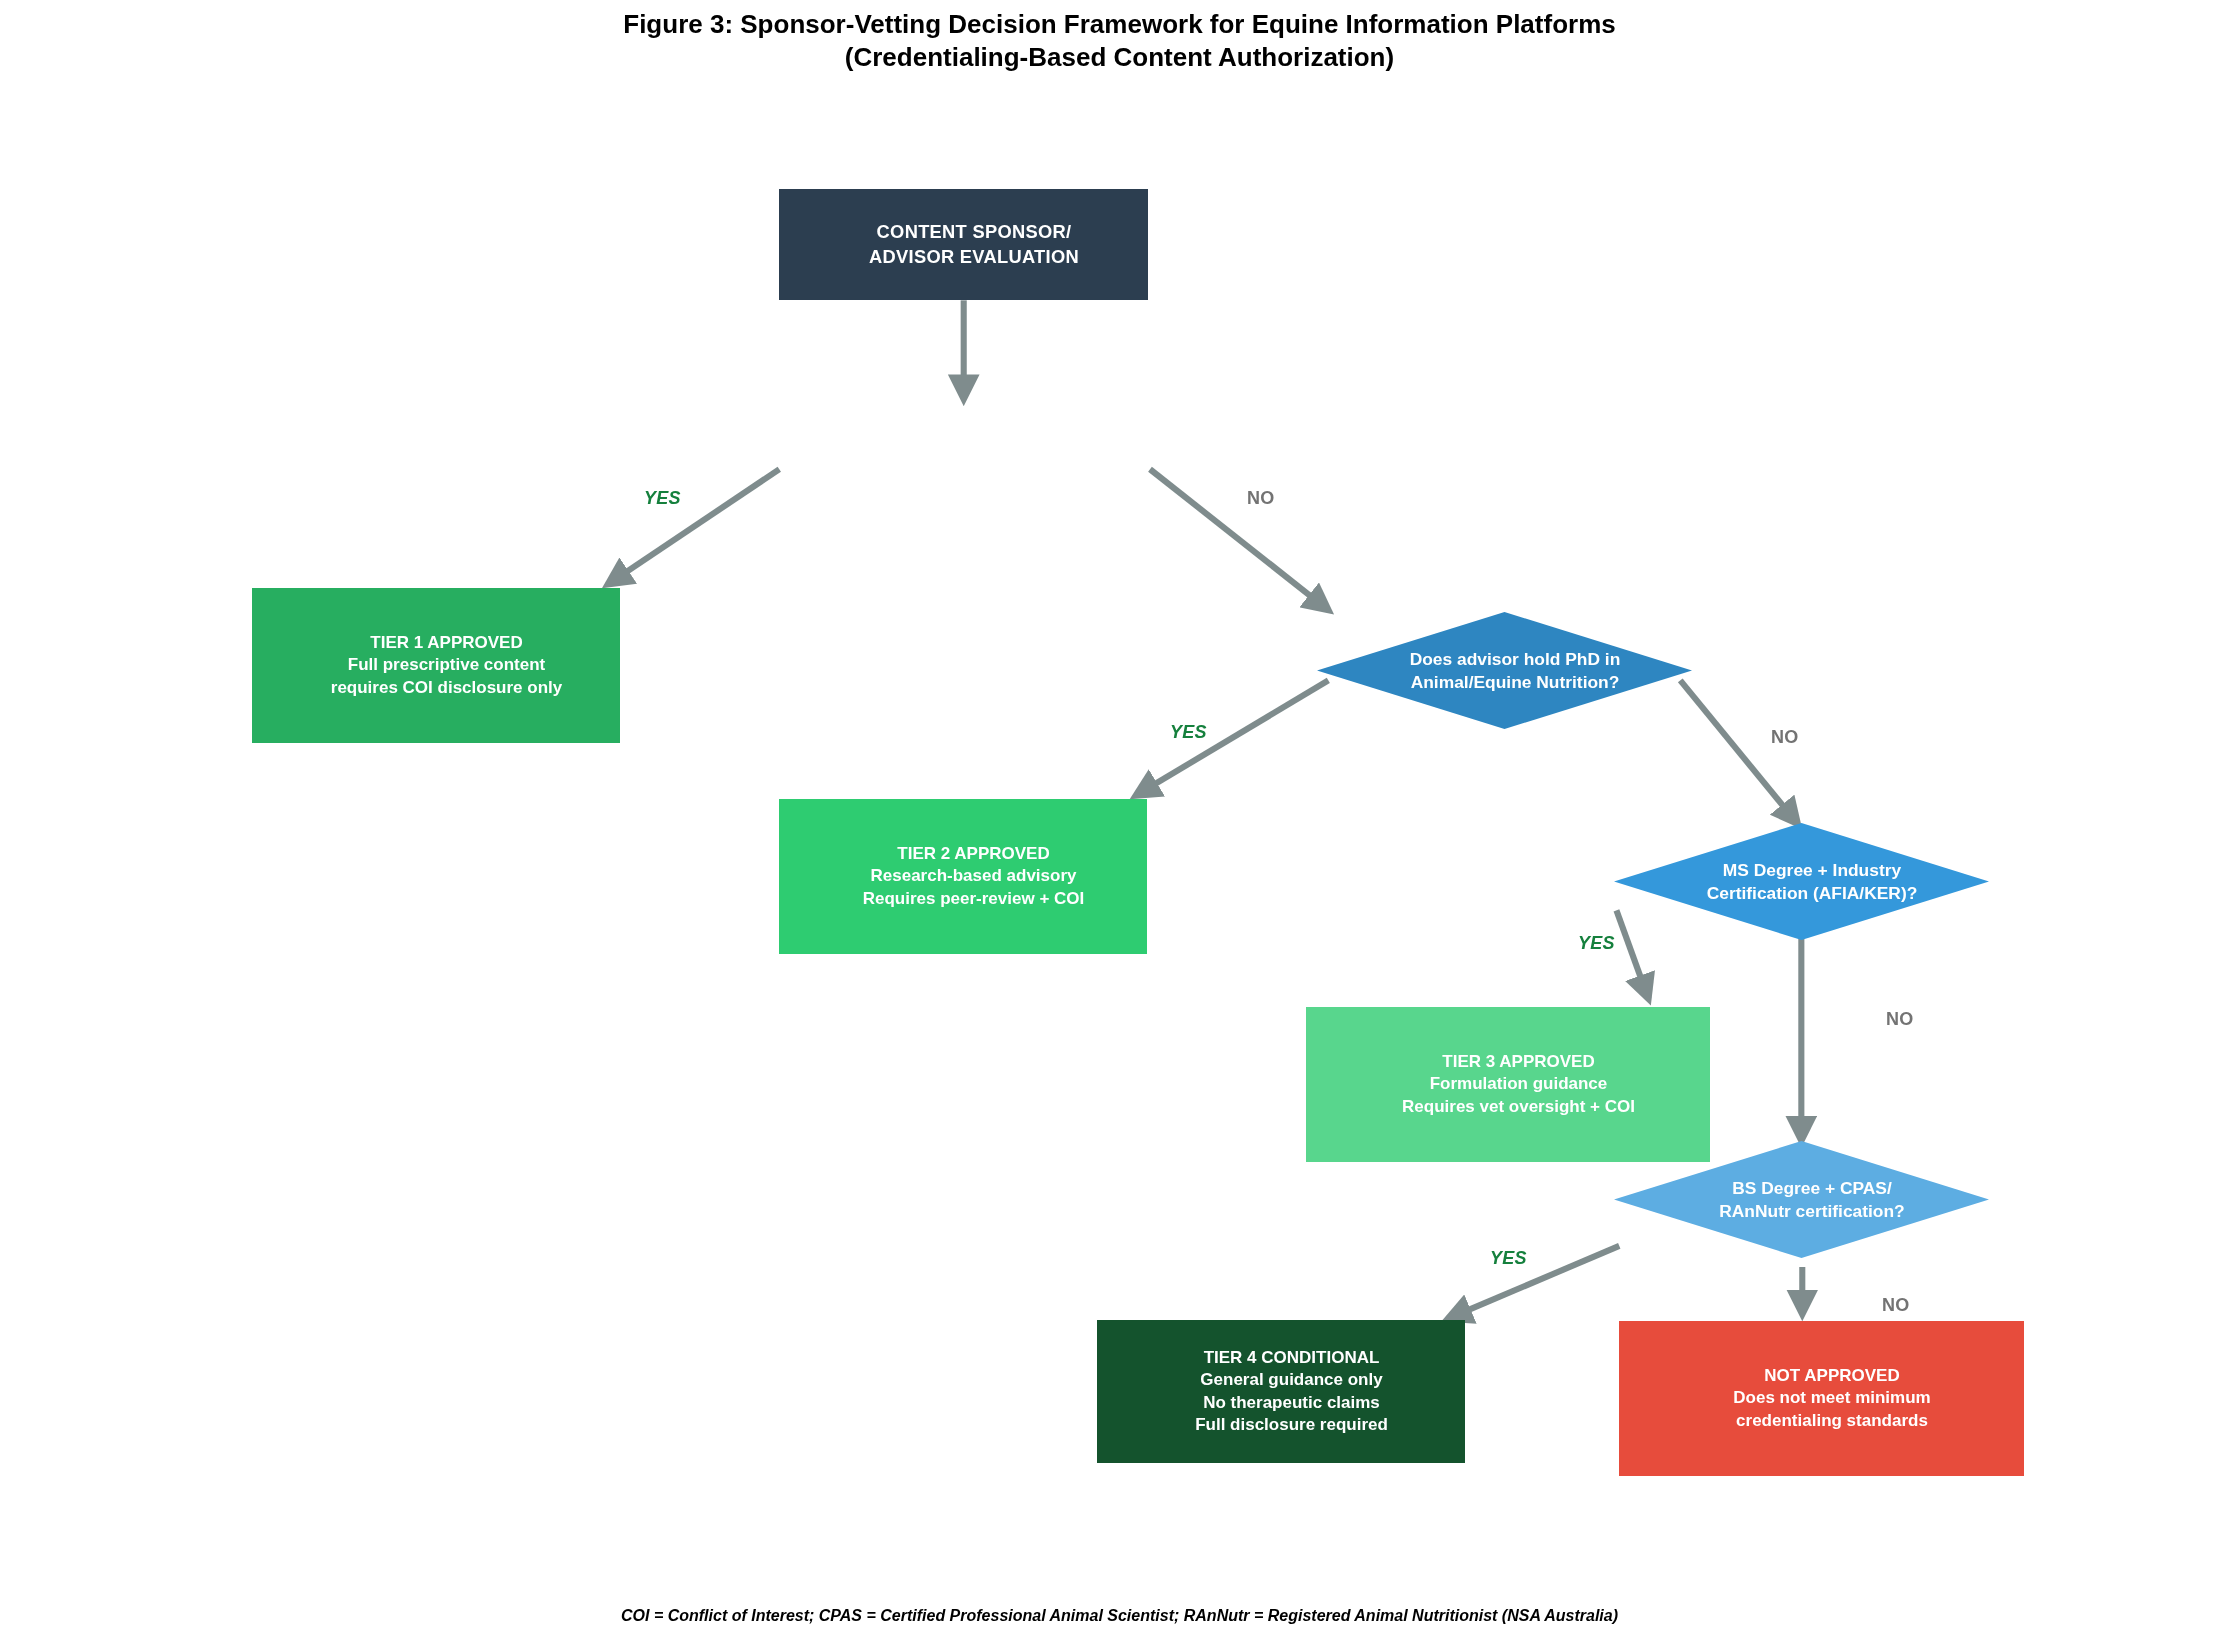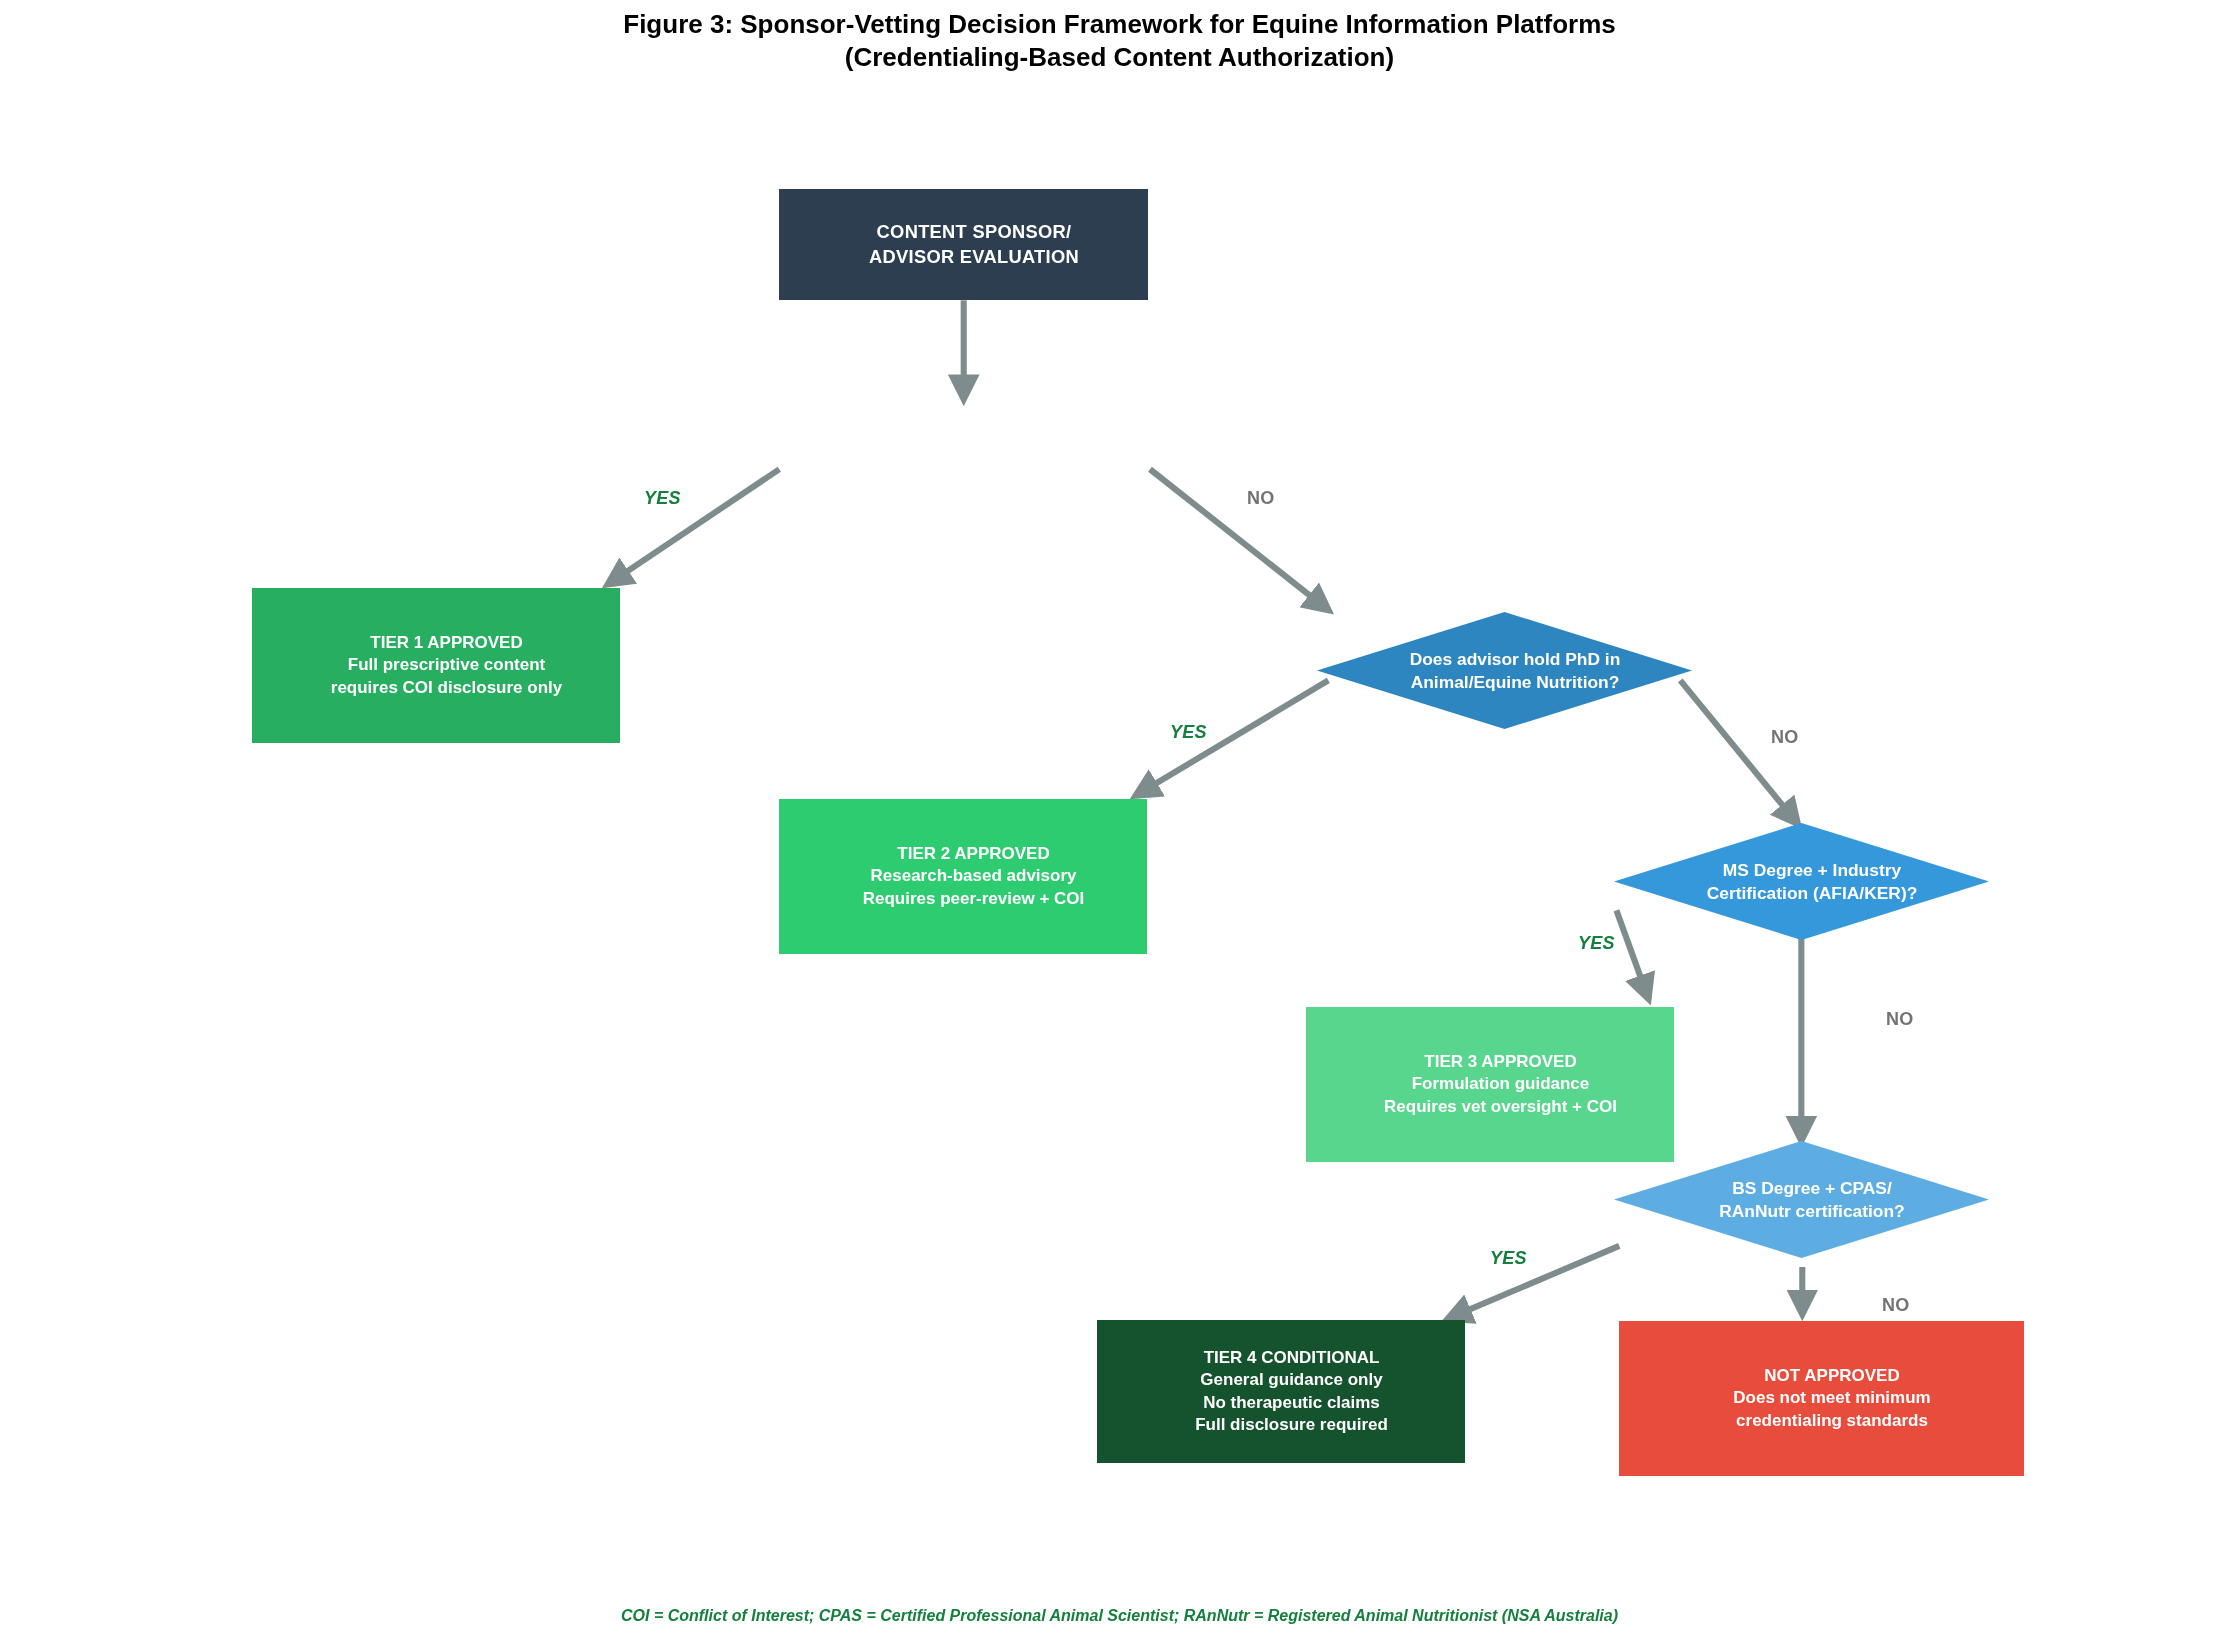--- a/index.html
+++ b/index.html
@@ -37,21 +37,21 @@
   
   .fig-footer {
     position: absolute;
     left: 0;
     top: 1607px;
     width: 2239px;
     text-align: center;
     font-size: 16px;
     font-style: italic;
     font-weight: 600;
-    color: #15803d;
+    color: #000000;
   }
 
   
   #edges {
     position: absolute;
     left: 0;
     top: 0;
     width: 2239px;
     height: 1649px;
     pointer-events: none;
@@ -165,21 +165,21 @@
     <span class="txt">TIER 2 APPROVED
 Research-based advisory
 Requires peer-review + COI</span>
   </div>
 
   <div class="node diamond-node" style="left:1614px; top:823px; width:375px; height:117px; background:#3498DB;">
     <span class="txt">MS Degree + Industry
 Certification (AFIA/KER)?</span>
   </div>
 
-  <div class="node rect-node node-outcome" style="left:1306px; top:1007px; width:368px; height:155px; background:#58D68D;">
+  <div class="node rect-node node-outcome" style="left:1306px; top:1007px; width:404px; height:155px; background:#58D68D;">
     <span class="txt">TIER 3 APPROVED
 Formulation guidance
 Requires vet oversight + COI</span>
   </div>
 
   <div class="node diamond-node" style="left:1614px; top:1141px; width:375px; height:117px; background:#5DADE2;">
     <span class="txt">BS Degree + CPAS/
 RAnNutr certification?</span>
   </div>
 

